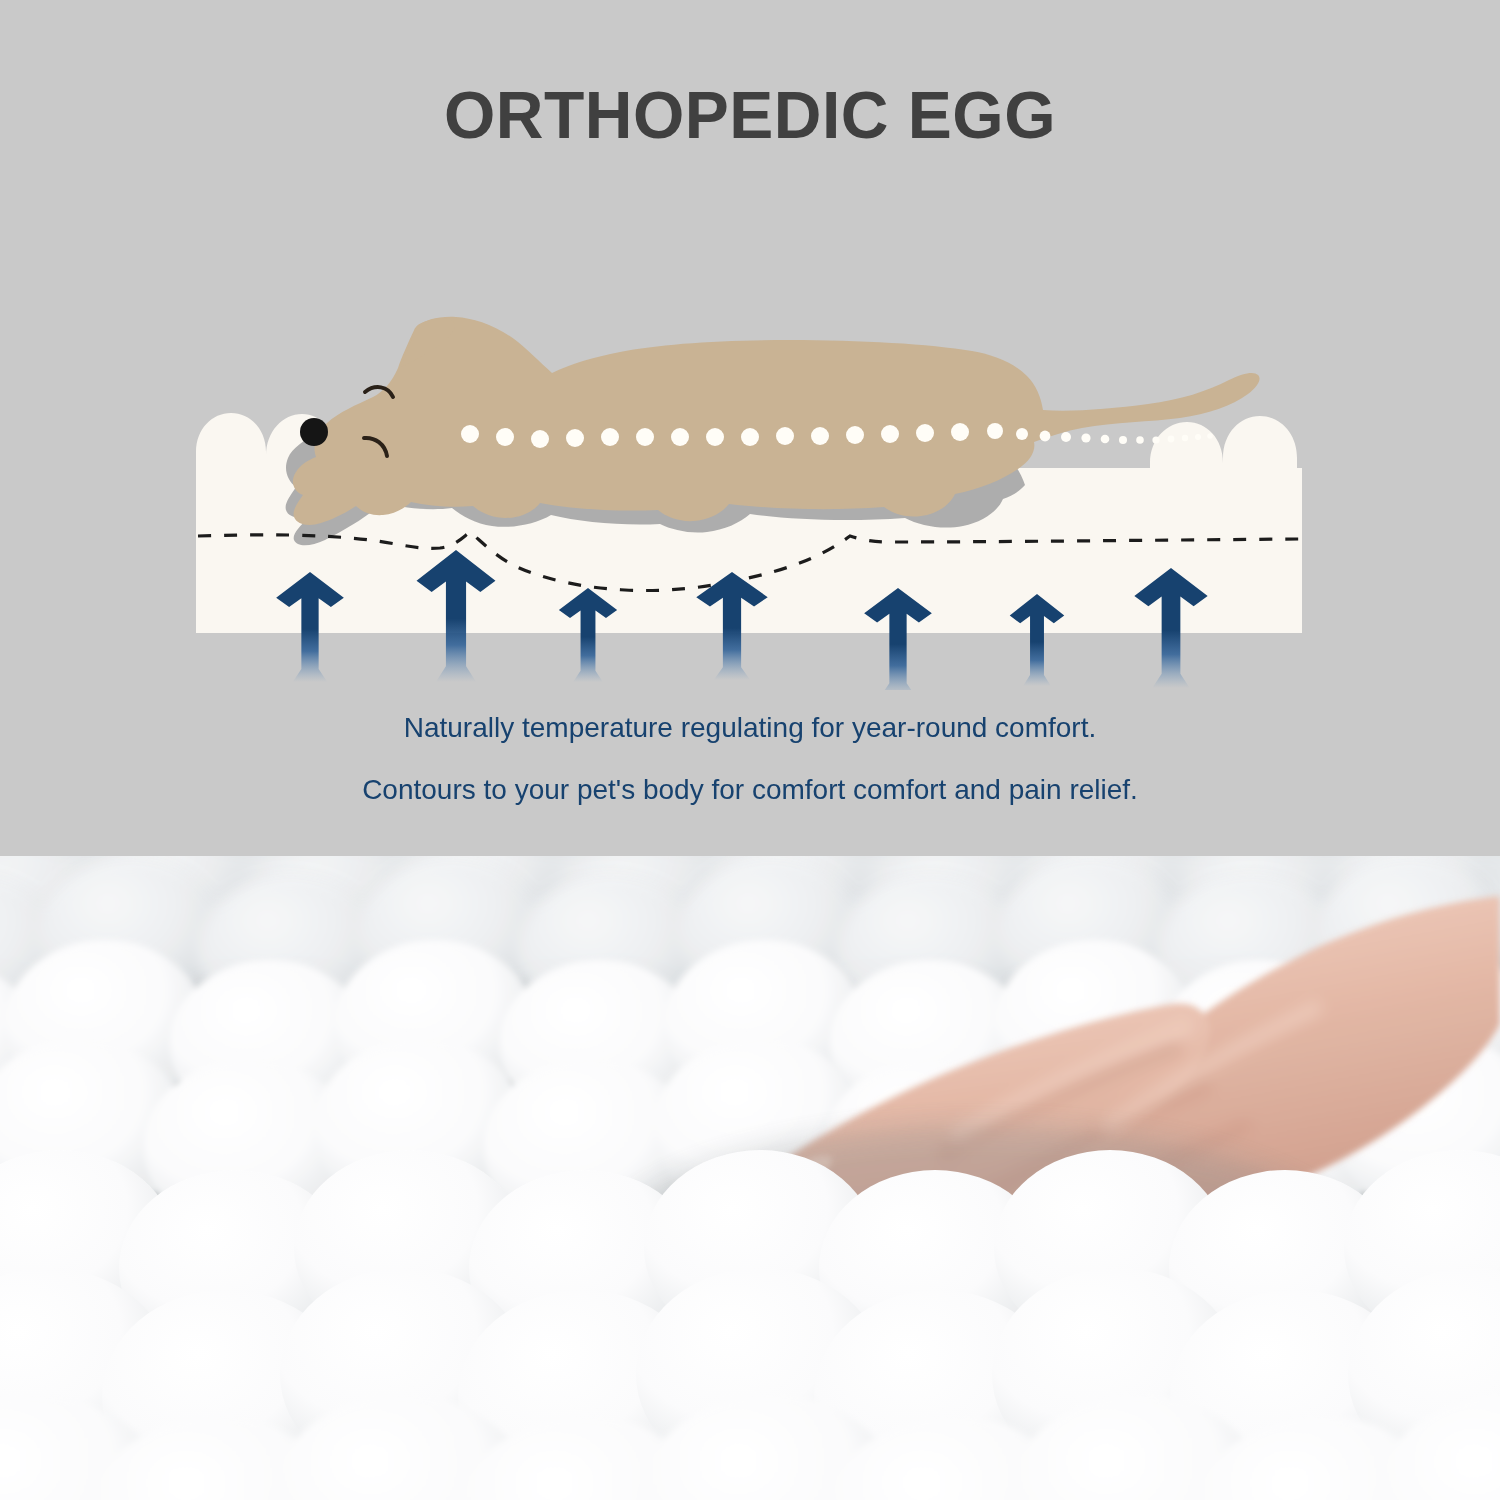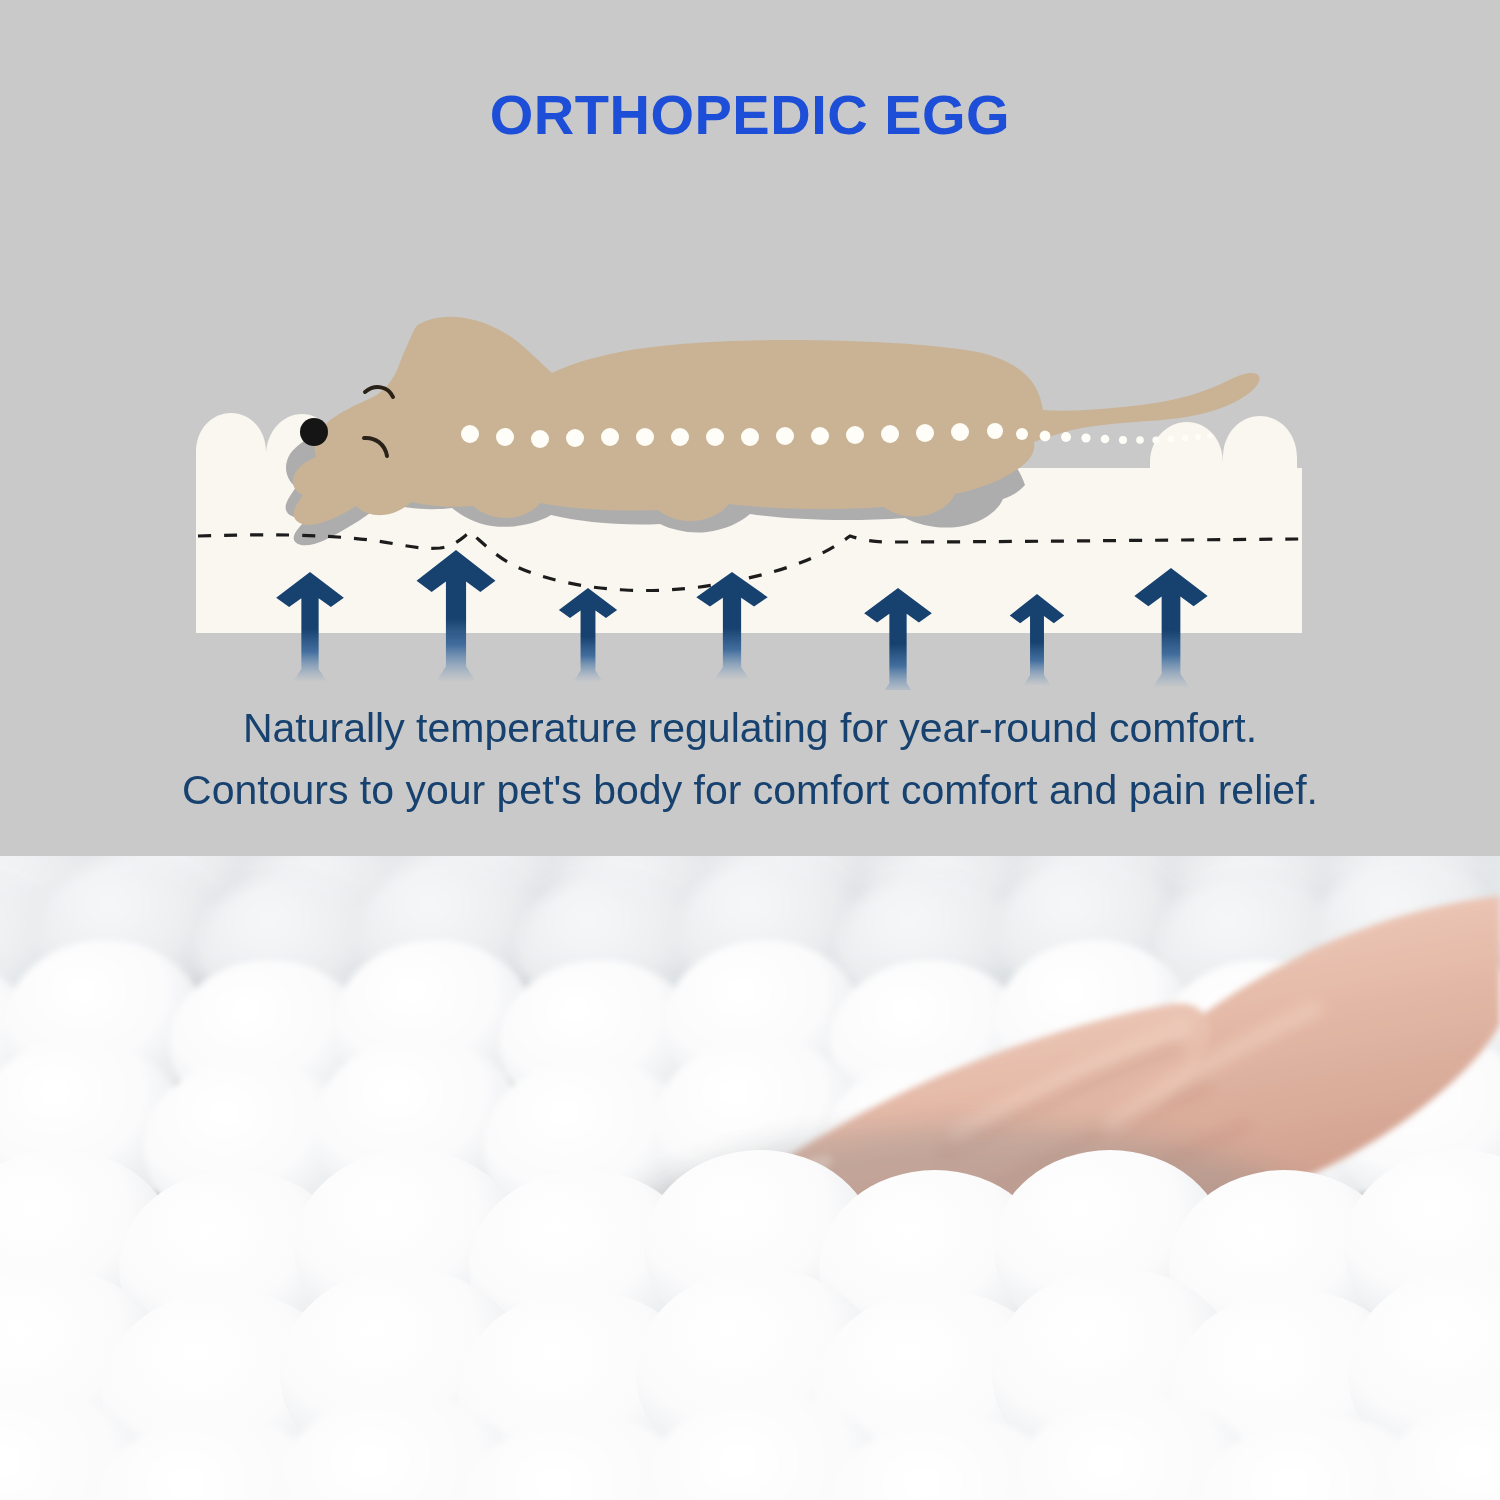--- a/index.html
+++ b/index.html
@@ -27,23 +27,23 @@
     height: 856px;
     background: #c9c9c9;
     overflow: hidden;
   }
 
   #headline {
     position: absolute;
     left: 0; top: 72px;
     width: 1500px;
     text-align: center;
-    color: #1d4ed8;
+    color: #404040;
     font-weight: bold;
-    font-size: 56px;
+    font-size: 66px;
     line-height: 86px;
     letter-spacing: 0.5px;
   }
   #headline .hl-line { display: block; }
 
   
   #illustration {
     position: absolute;
     left: 0; top: 300px;
     width: 1500px;
@@ -51,21 +51,21 @@
   }
   #illustration svg { display: block; }
 
   
   #caption {
     position: absolute;
     left: 0; top: 697px;
     width: 1500px;
     text-align: center;
     color: #17426f;
-    font-size: 41px;
+    font-size: 28px;
     line-height: 62px;
     font-weight: normal;
   }
   #caption .cap-line { display: block; }
 
   
   #photo-panel {
     position: absolute;
     left: 0; top: 856px;
     width: 1500px;

